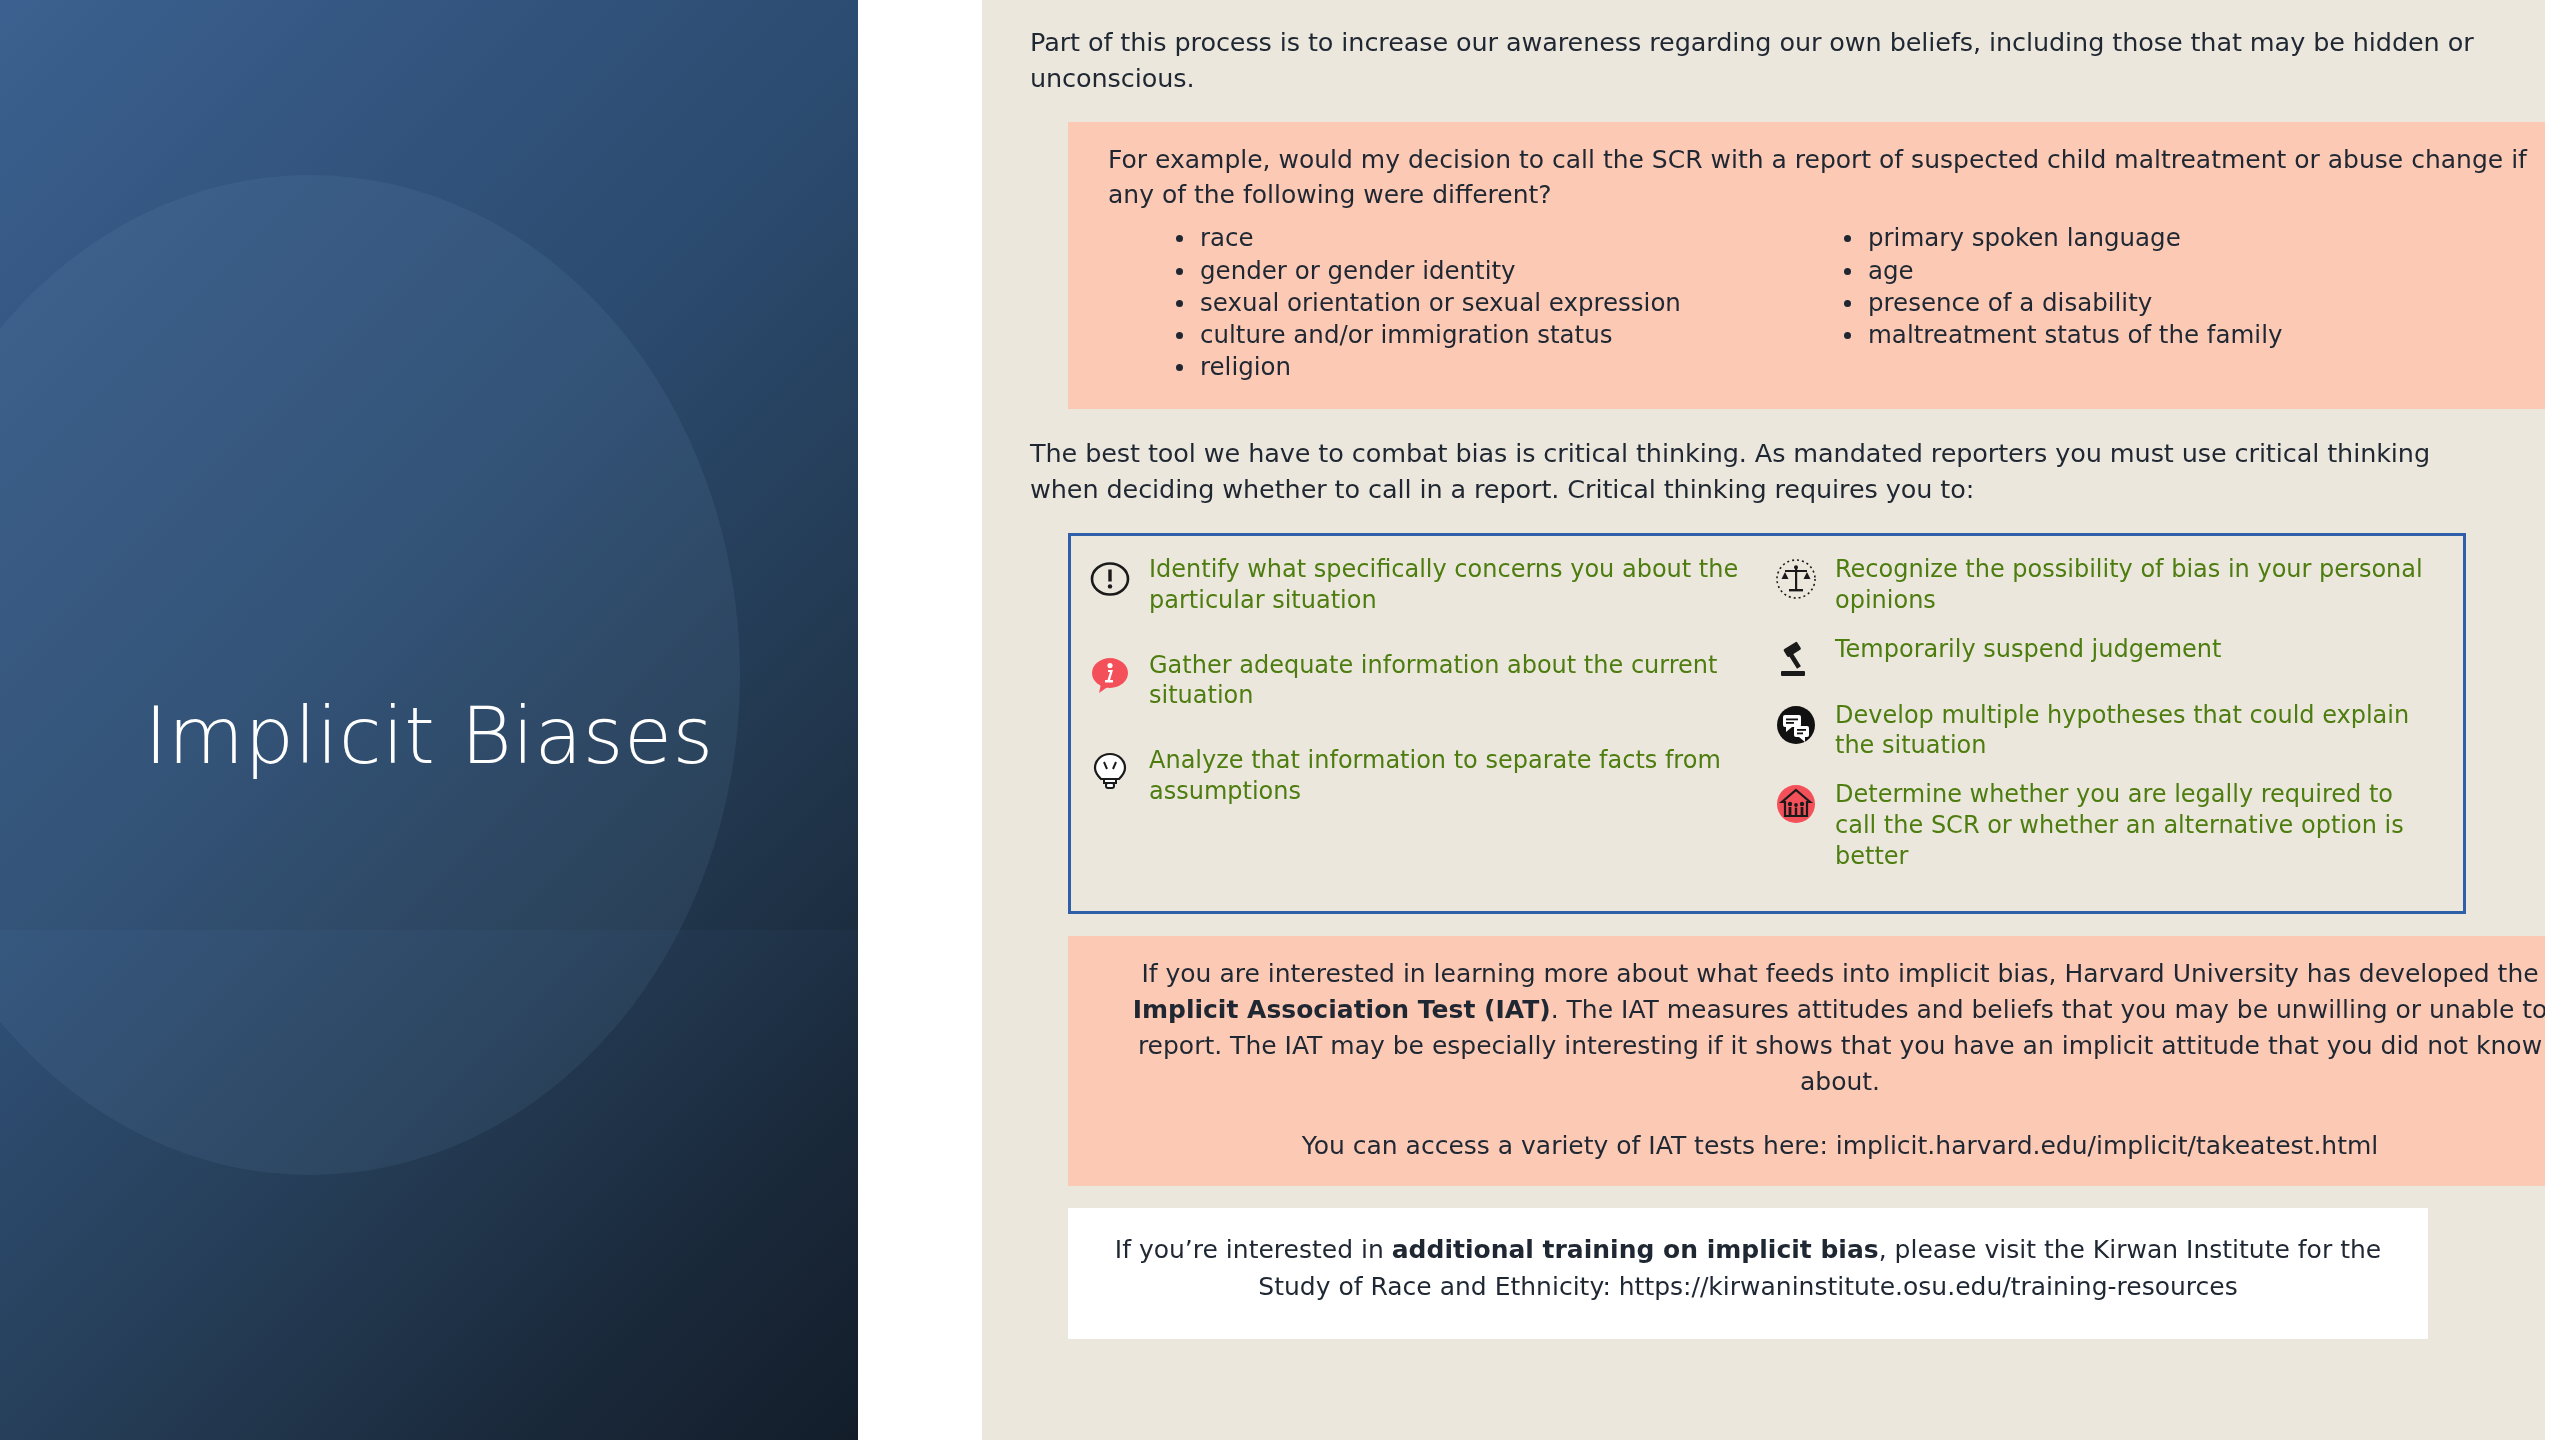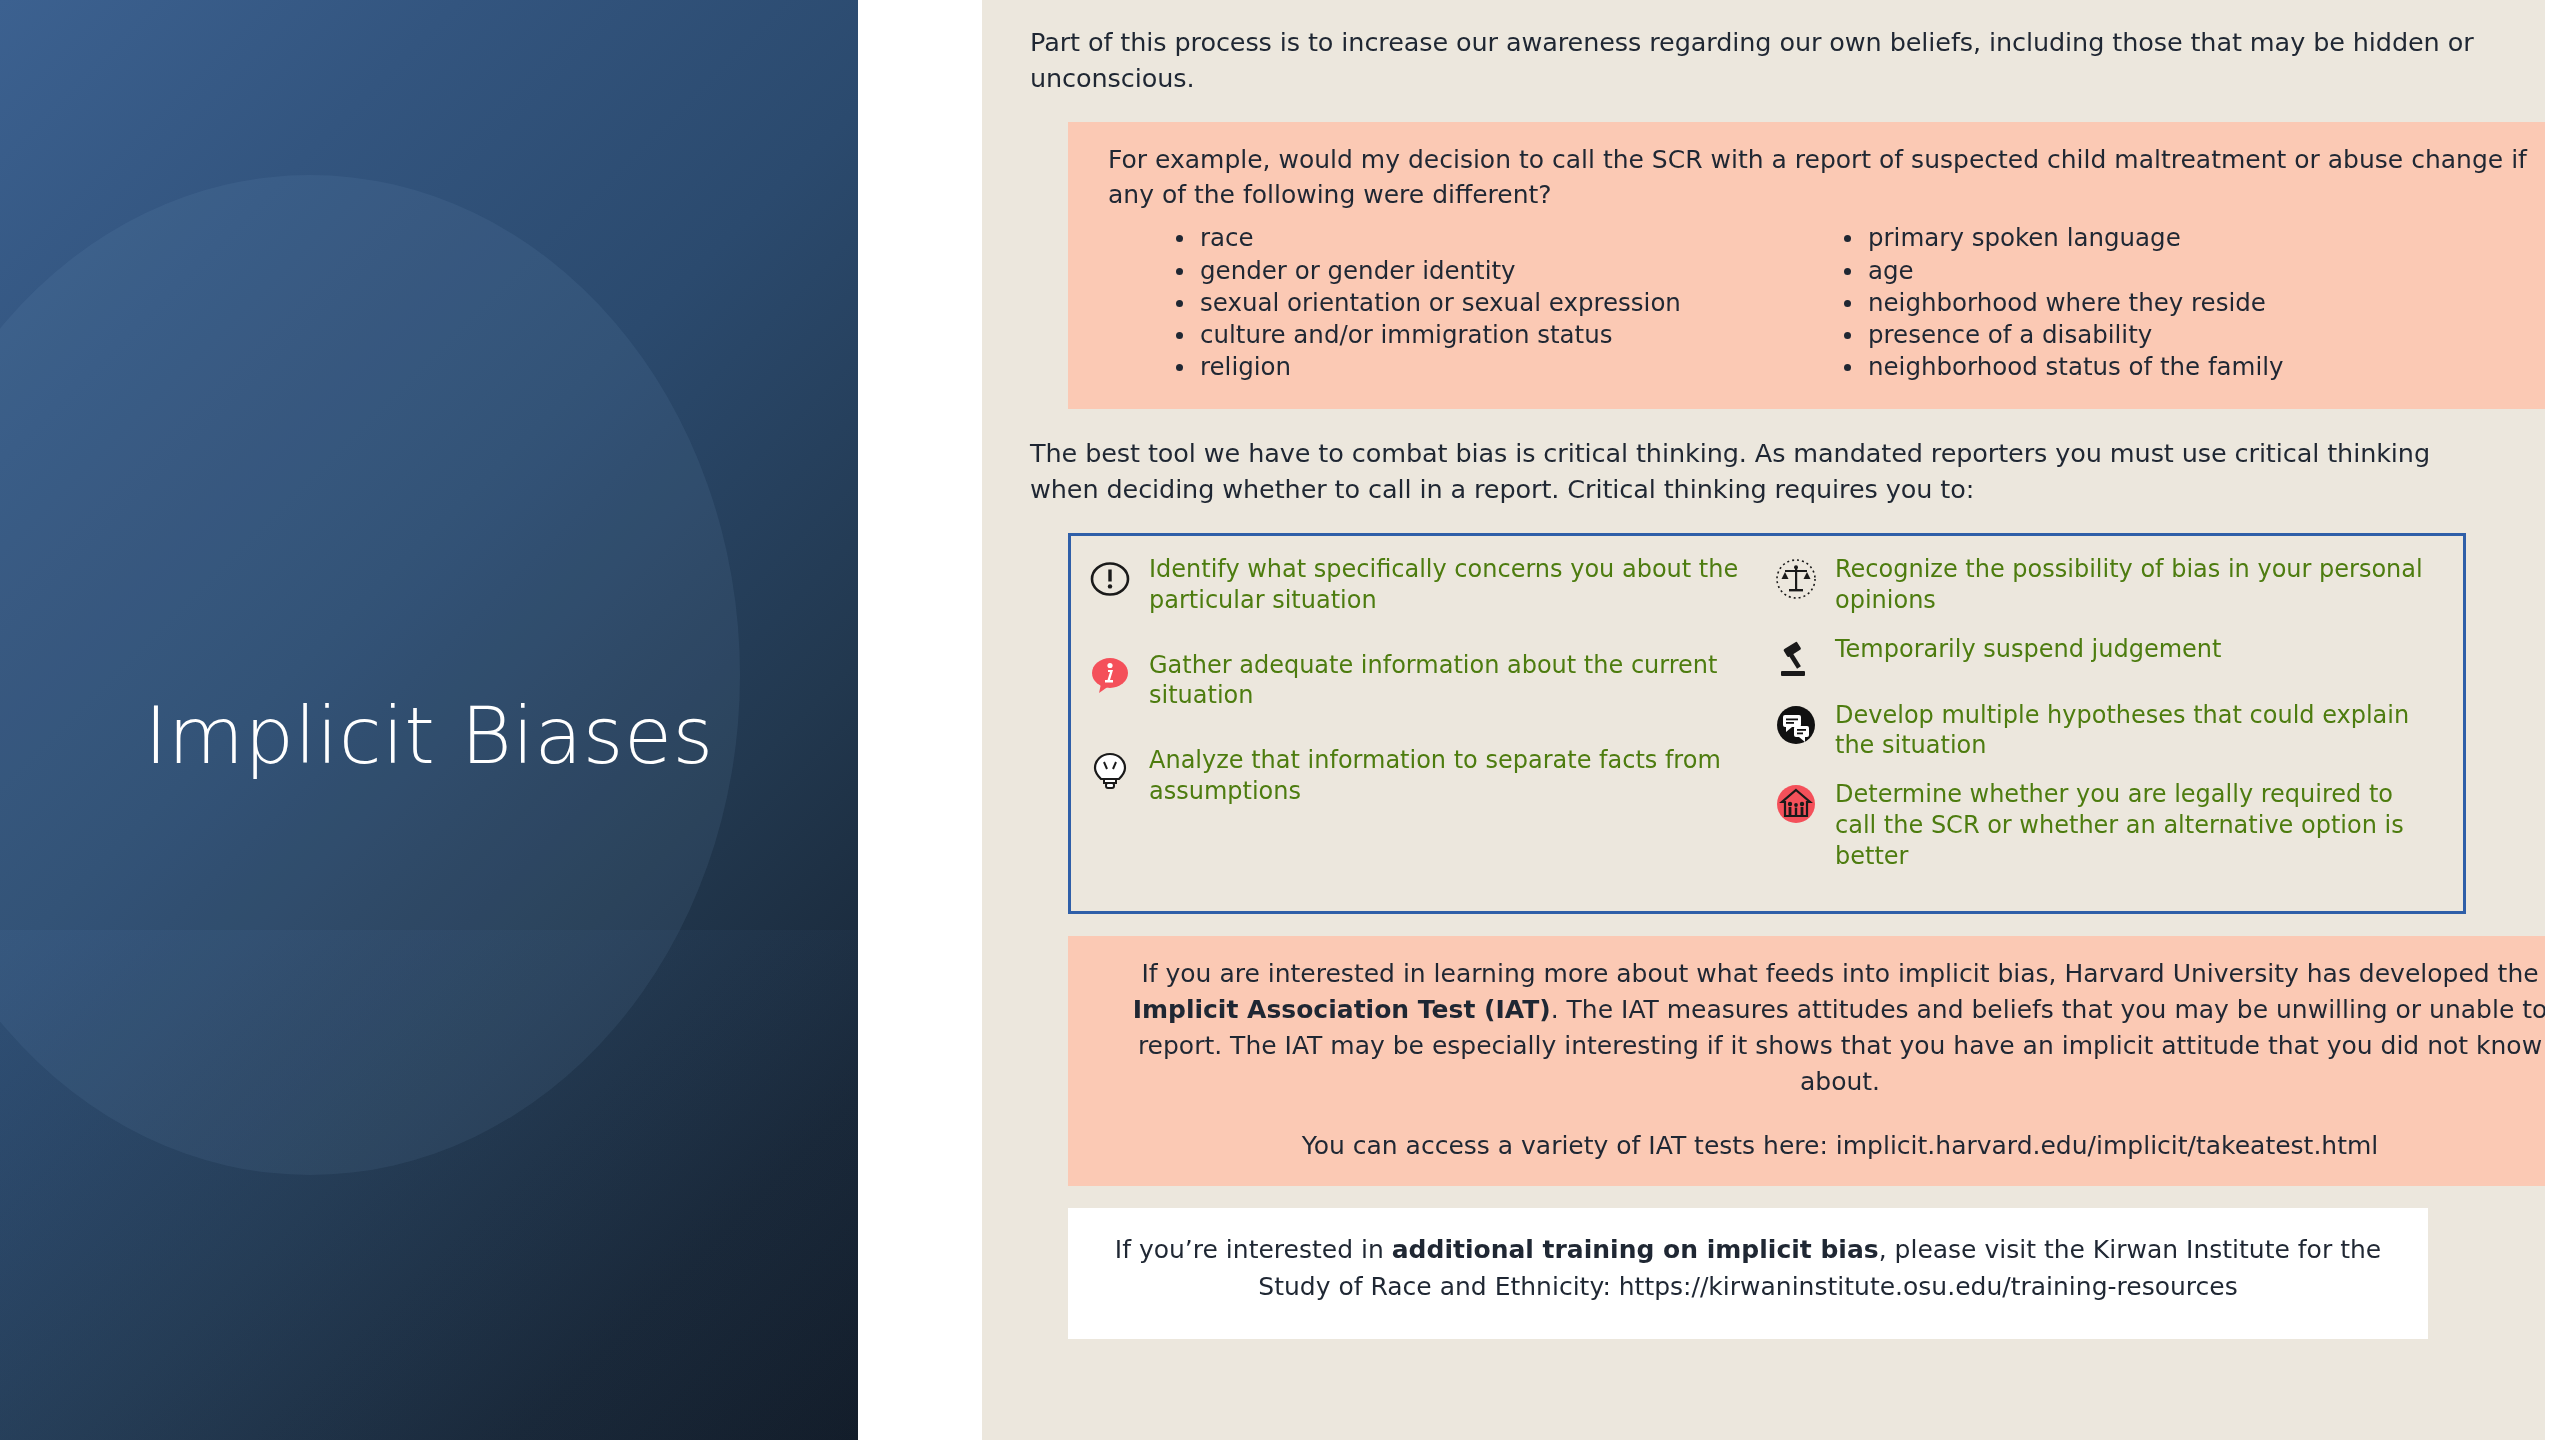--- a/index.html
+++ b/index.html
@@ -227,23 +227,22 @@
             <li>gender or gender identity</li>
             <li>sexual orientation or sexual expression</li>
             <li>culture and/or immigration status</li>
             <li>religion</li>
           </ul>
         </div>
         <div class="bullet-col">
           <ul>
             <li>primary spoken language</li>
             <li>age</li>
-            <li>neighborhood where they reside</li>
             <li>presence of a disability</li>
-            <li>neighborhood status of the family</li>
+            <li>maltreatment status of the family</li>
           </ul>
         </div>
       </div>
     </div>
 
     <p class="para" style="margin-top:26px;">The best tool we have to combat bias is critical thinking. As mandated reporters you must use critical thinking when deciding whether to call in a report. Critical thinking requires you to:</p>
 
     <div class="blue-box">
 
       <div class="blue-col left">

